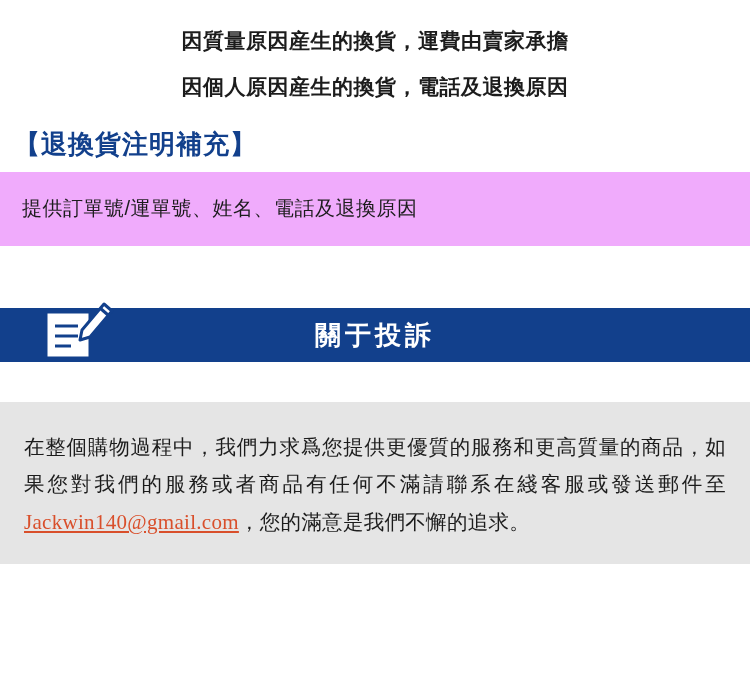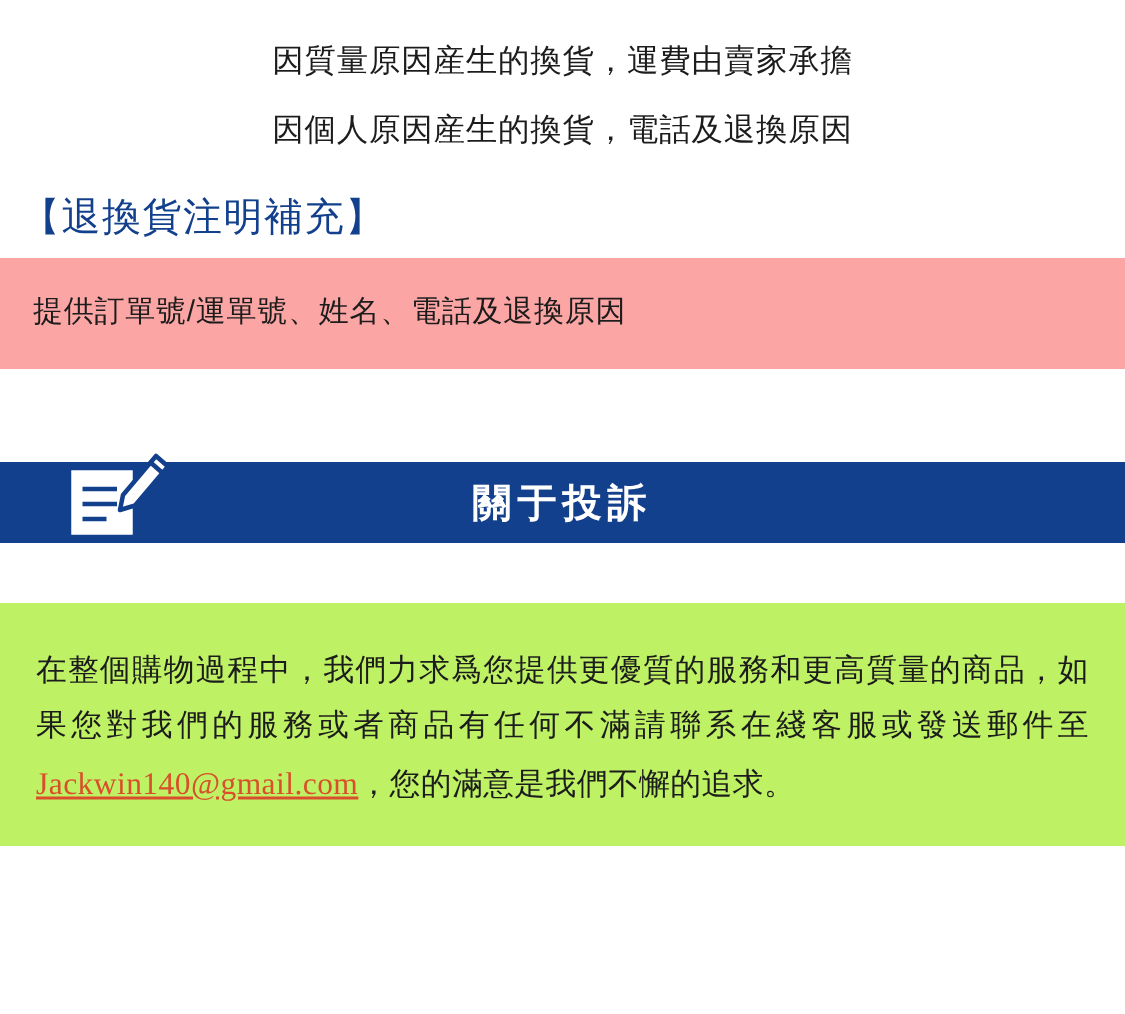--- a/index.html
+++ b/index.html
@@ -16,42 +16,43 @@
   }
   .page {
     position: relative;
     width: 750px;
     height: 676px;
   }
 
   
   .policy-lines {
     padding: 18px 0 0 0;
+    font-weight: bold;
   }
   .policy-line {
     font-size: 21px;
     line-height: 1.5;
     color: #1c1c1c;
     text-align: center;
     padding: 7px 0;
     letter-spacing: 0.5px;
   }
 
   
   .bracket-heading {
     font-size: 26px;
-    font-weight: normal;
+    font-weight: bold;
     color: #12408c;
     padding: 18px 0 10px 14px;
     letter-spacing: 1px;
   }
 
   
   .note-block {
-    background: #fca5a5;
+    background: #f0abfc;
     padding: 16px 0 18px 0;
   }
   .note-line {
     font-size: 20px;
     line-height: 1.6;
     color: #1c1c1c;
     padding: 4px 0 4px 22px;
     letter-spacing: 0.5px;
   }
 
@@ -86,21 +87,21 @@
     position: absolute;
     left: 38px;
     top: 0px;
     width: 76px;
     height: 72px;
   }
 
   
   .complaint-block {
     margin-top: 36px;
-    background: #bef264;
+    background: #e5e5e5;
     padding: 26px 24px 30px 24px;
     height: 162px;
     box-sizing: border-box;
   }
   .complaint-text {
     font-size: 20.5px;
     line-height: 1.82;
     color: #1c1c1c;
     text-align: justify;
     letter-spacing: 0.3px;

